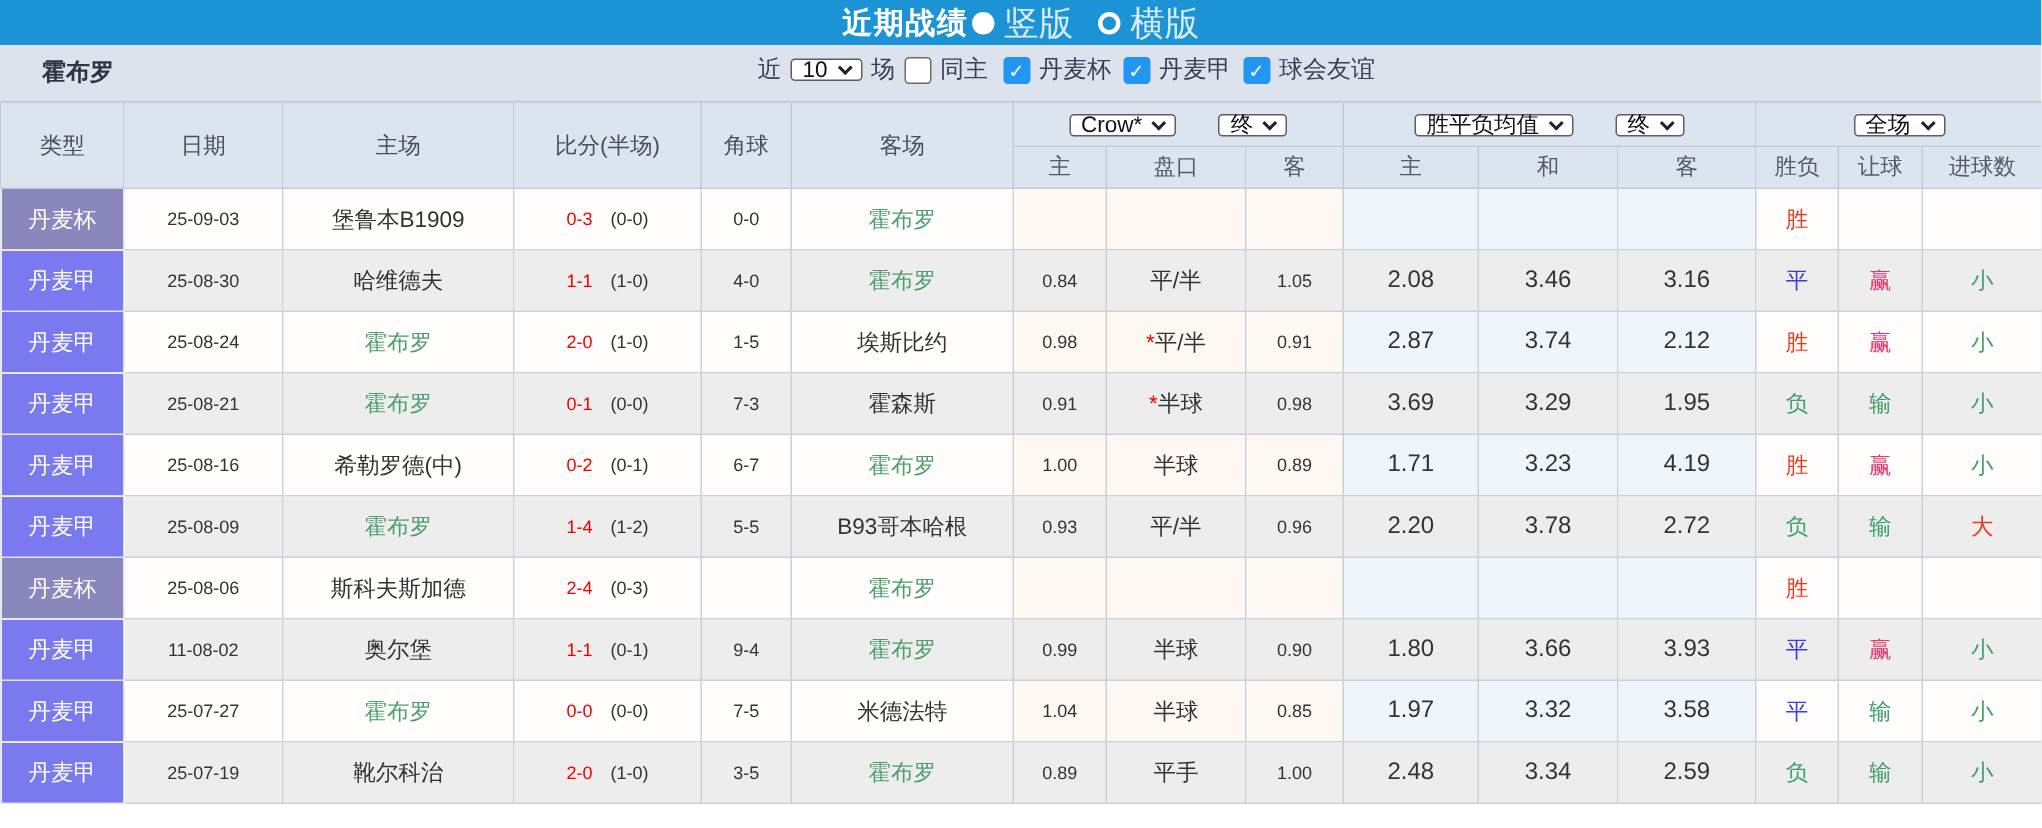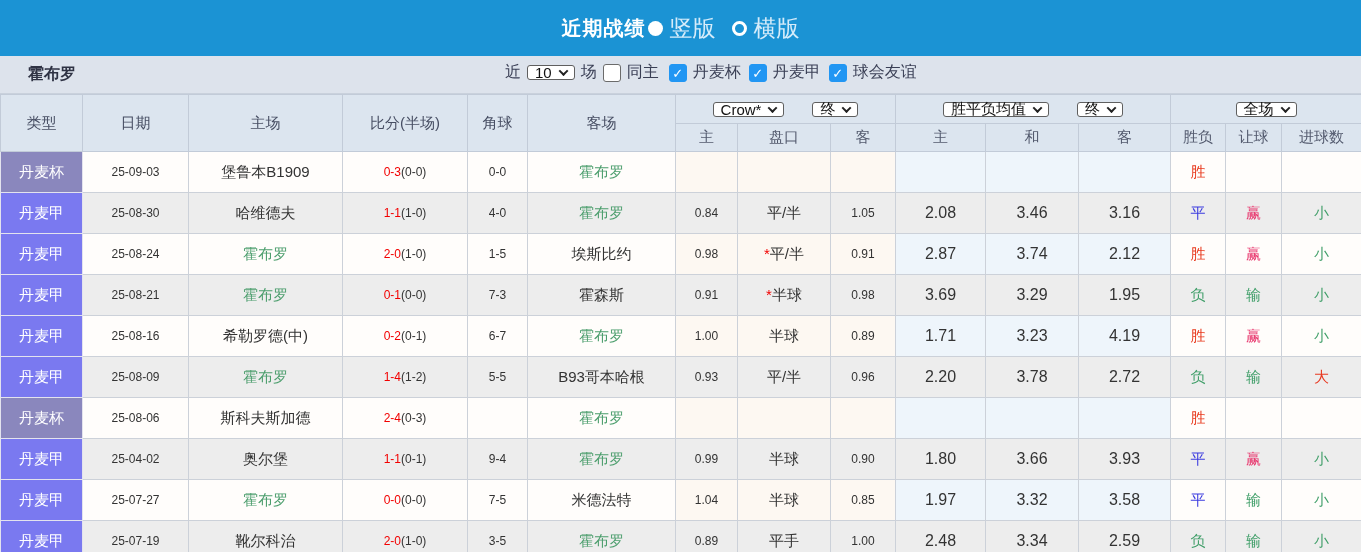--- a/index.html
+++ b/index.html
@@ -5,21 +5,21 @@
   * { margin:0; padding:0; box-sizing:border-box; }
   body {
     width:1361px; height:552px; overflow:hidden; background:#fff;
     font-family:"Liberation Sans","DejaVu Sans",sans-serif;
     -webkit-font-smoothing:antialiased;
   }
   .page { width:1361px; height:552px; overflow:hidden; position:relative; }
 
   
   .topbar {
-    height:56px; background:#1b93d4; display:flex; align-items:center; justify-content:center;
+    height:30px; background:#1b93d4; display:flex; align-items:center; justify-content:center;
   }
   .topbar .title { color:#ffffff; font-size:20px; font-weight:bold; letter-spacing:1px; }
   .radio { display:inline-block; border-radius:50%; vertical-align:middle; }
   .radio.on  { width:15px; height:15px; background:#ffffff; margin-left:2px; }
   .radio.off { width:15px; height:15px; border:3.5px solid #ffffff; background:transparent; margin-left:16px; }
   .radio-label { color:#d6ecfa; font-size:23px; margin-left:7px; }
 
   
   .filterbar {
     height:38px; background:#dde3ec; position:relative; border-bottom:1px solid #c9d1dc;
@@ -61,21 +61,21 @@
   tbody td.num { font-size:12px; }
   tbody td.ah   { background:#fdf8f2; }
   tbody td.mean { background:#eef5fb; font-size:16px; }
   tbody tr:nth-child(even) td { background:#ededed; }
   td.type-cell { color:#ffffff; font-size:15px; border-color:#e3e3ee; }
   td.type-cell.cup    { background:#8a87bd !important; }
   td.type-cell.league { background:#7a79f0 !important; }
 
   .self-team { color:#4c9e6d; }
   .score-main { color:#f20000; }
-  .score-half { color:#333; }
+  .score-half { color:#333;padding-left:12px; }
   .star { color:#f20000; }
 
   .c-win   { color:#e8391d; }
   .c-draw  { color:#3b3bdf; }
   .c-lose  { color:#3f9e68; }
   .c-rwin  { color:#e8336b; }
   .c-small { color:#3f9e68; }
   .c-big   { color:#e83a22; }
 </style>
 </head>
@@ -311,21 +311,21 @@
     <td class="ah num"></td>
     <td class="mean"></td>
     <td class="mean"></td>
     <td class="mean"></td>
     <td class="c-win">胜</td>
     <td></td>
     <td></td>
   </tr>
         <tr>
     <td class="type-cell league">丹麦甲</td>
-    <td class="num">25-04-02</td>
+    <td class="num">11-08-02</td>
     <td>奥尔堡</td>
     <td class="num">
       <span class="score-main">1-1</span><span class="score-half">(0-1)</span>
     </td>
     <td class="num">9-4</td>
     <td class="self-team">霍布罗</td>
     <td class="ah num">0.99</td>
     <td class="ah">半球</td>
     <td class="ah num">0.90</td>
     <td class="mean">1.80</td>

